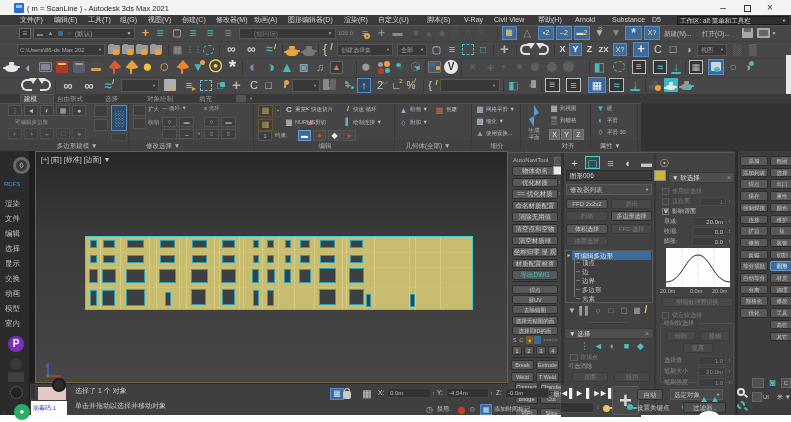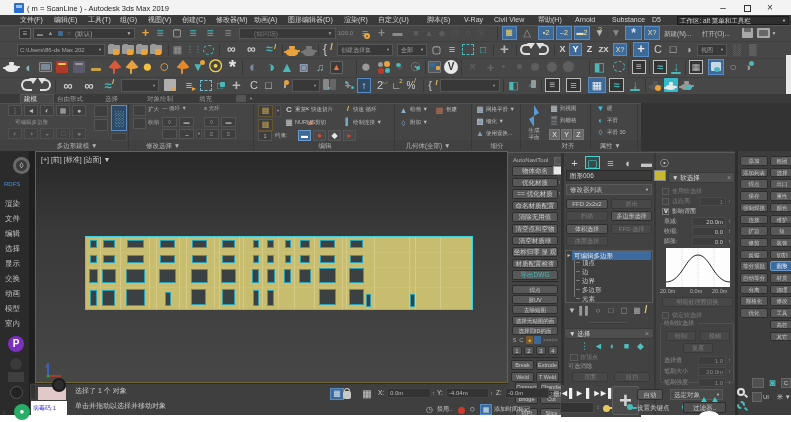--- a/index.html
+++ b/index.html
@@ -1,21 +1,21 @@
 <!DOCTYPE html>
 <html><head><meta charset="utf-8"><style>
 *{margin:0;padding:0;box-sizing:border-box;}
 body{font-family:"Liberation Sans",sans-serif;width:791px;height:422px;overflow:hidden;position:relative;background:#fff;}
 .btn{position:absolute;background:#585858;border:1px solid #2e2e2e;border-radius:2px;color:#c9c9c9;text-align:center;overflow:hidden;}
 .dim{background:#484848;color:#7d7d7d;border-color:#3a3a3a;}
 </style></head><body>
 <div style="position:absolute;left:0px;top:0px;width:791px;height:15px;background:#f3f3f3;"></div>
 <div style="position:absolute;left:14px;top:3px;width:10px;height:10px;background:#2a6fd4;border-radius:1px;"></div>
 <div style="position:absolute;left:16px;top:5px;width:6px;height:3px;background:#9fc3ef;"></div>
-<div style="position:absolute;left:27px;top:3px;width:400px;height:11px;color:#1c1c1c;font-size:7.5px;line-height:11px;">( m = ScanLine ) - Autodesk 3ds Max 2019</div>
+<div style="position:absolute;left:27px;top:3px;width:400px;height:11px;color:#1c1c1c;font-size:7.5px;line-height:11px;">( m = ScanLine ) - Autodesk 3ds Max 2021</div>
 <div style="position:absolute;left:716px;top:2px;width:14px;height:11px;color:#333;font-size:10px;line-height:11px;text-align:center;overflow:hidden;">–</div>
 <div style="position:absolute;left:744px;top:5px;width:7px;height:7px;border:1px solid #333;"></div>
 <div style="position:absolute;left:764px;top:2px;width:12px;height:11px;color:#333;font-size:10px;line-height:11px;text-align:center;overflow:hidden;">×</div>
 <div style="position:absolute;left:0px;top:15px;width:791px;height:10px;background:#3a3a3a;"></div>
 <div style="position:absolute;left:20px;top:15px;width:60px;height:10px;color:#d5d5d5;font-size:7px;line-height:10px;white-space:nowrap;">文件(F)</div>
 <div style="position:absolute;left:54px;top:15px;width:60px;height:10px;color:#d5d5d5;font-size:7px;line-height:10px;white-space:nowrap;">编辑(E)</div>
 <div style="position:absolute;left:88px;top:15px;width:60px;height:10px;color:#d5d5d5;font-size:7px;line-height:10px;white-space:nowrap;">工具(T)</div>
 <div style="position:absolute;left:120px;top:15px;width:60px;height:10px;color:#d5d5d5;font-size:7px;line-height:10px;white-space:nowrap;">组(G)</div>
 <div style="position:absolute;left:148px;top:15px;width:60px;height:10px;color:#d5d5d5;font-size:7px;line-height:10px;white-space:nowrap;">视图(V)</div>
 <div style="position:absolute;left:182px;top:15px;width:60px;height:10px;color:#d5d5d5;font-size:7px;line-height:10px;white-space:nowrap;">创建(C)</div>

